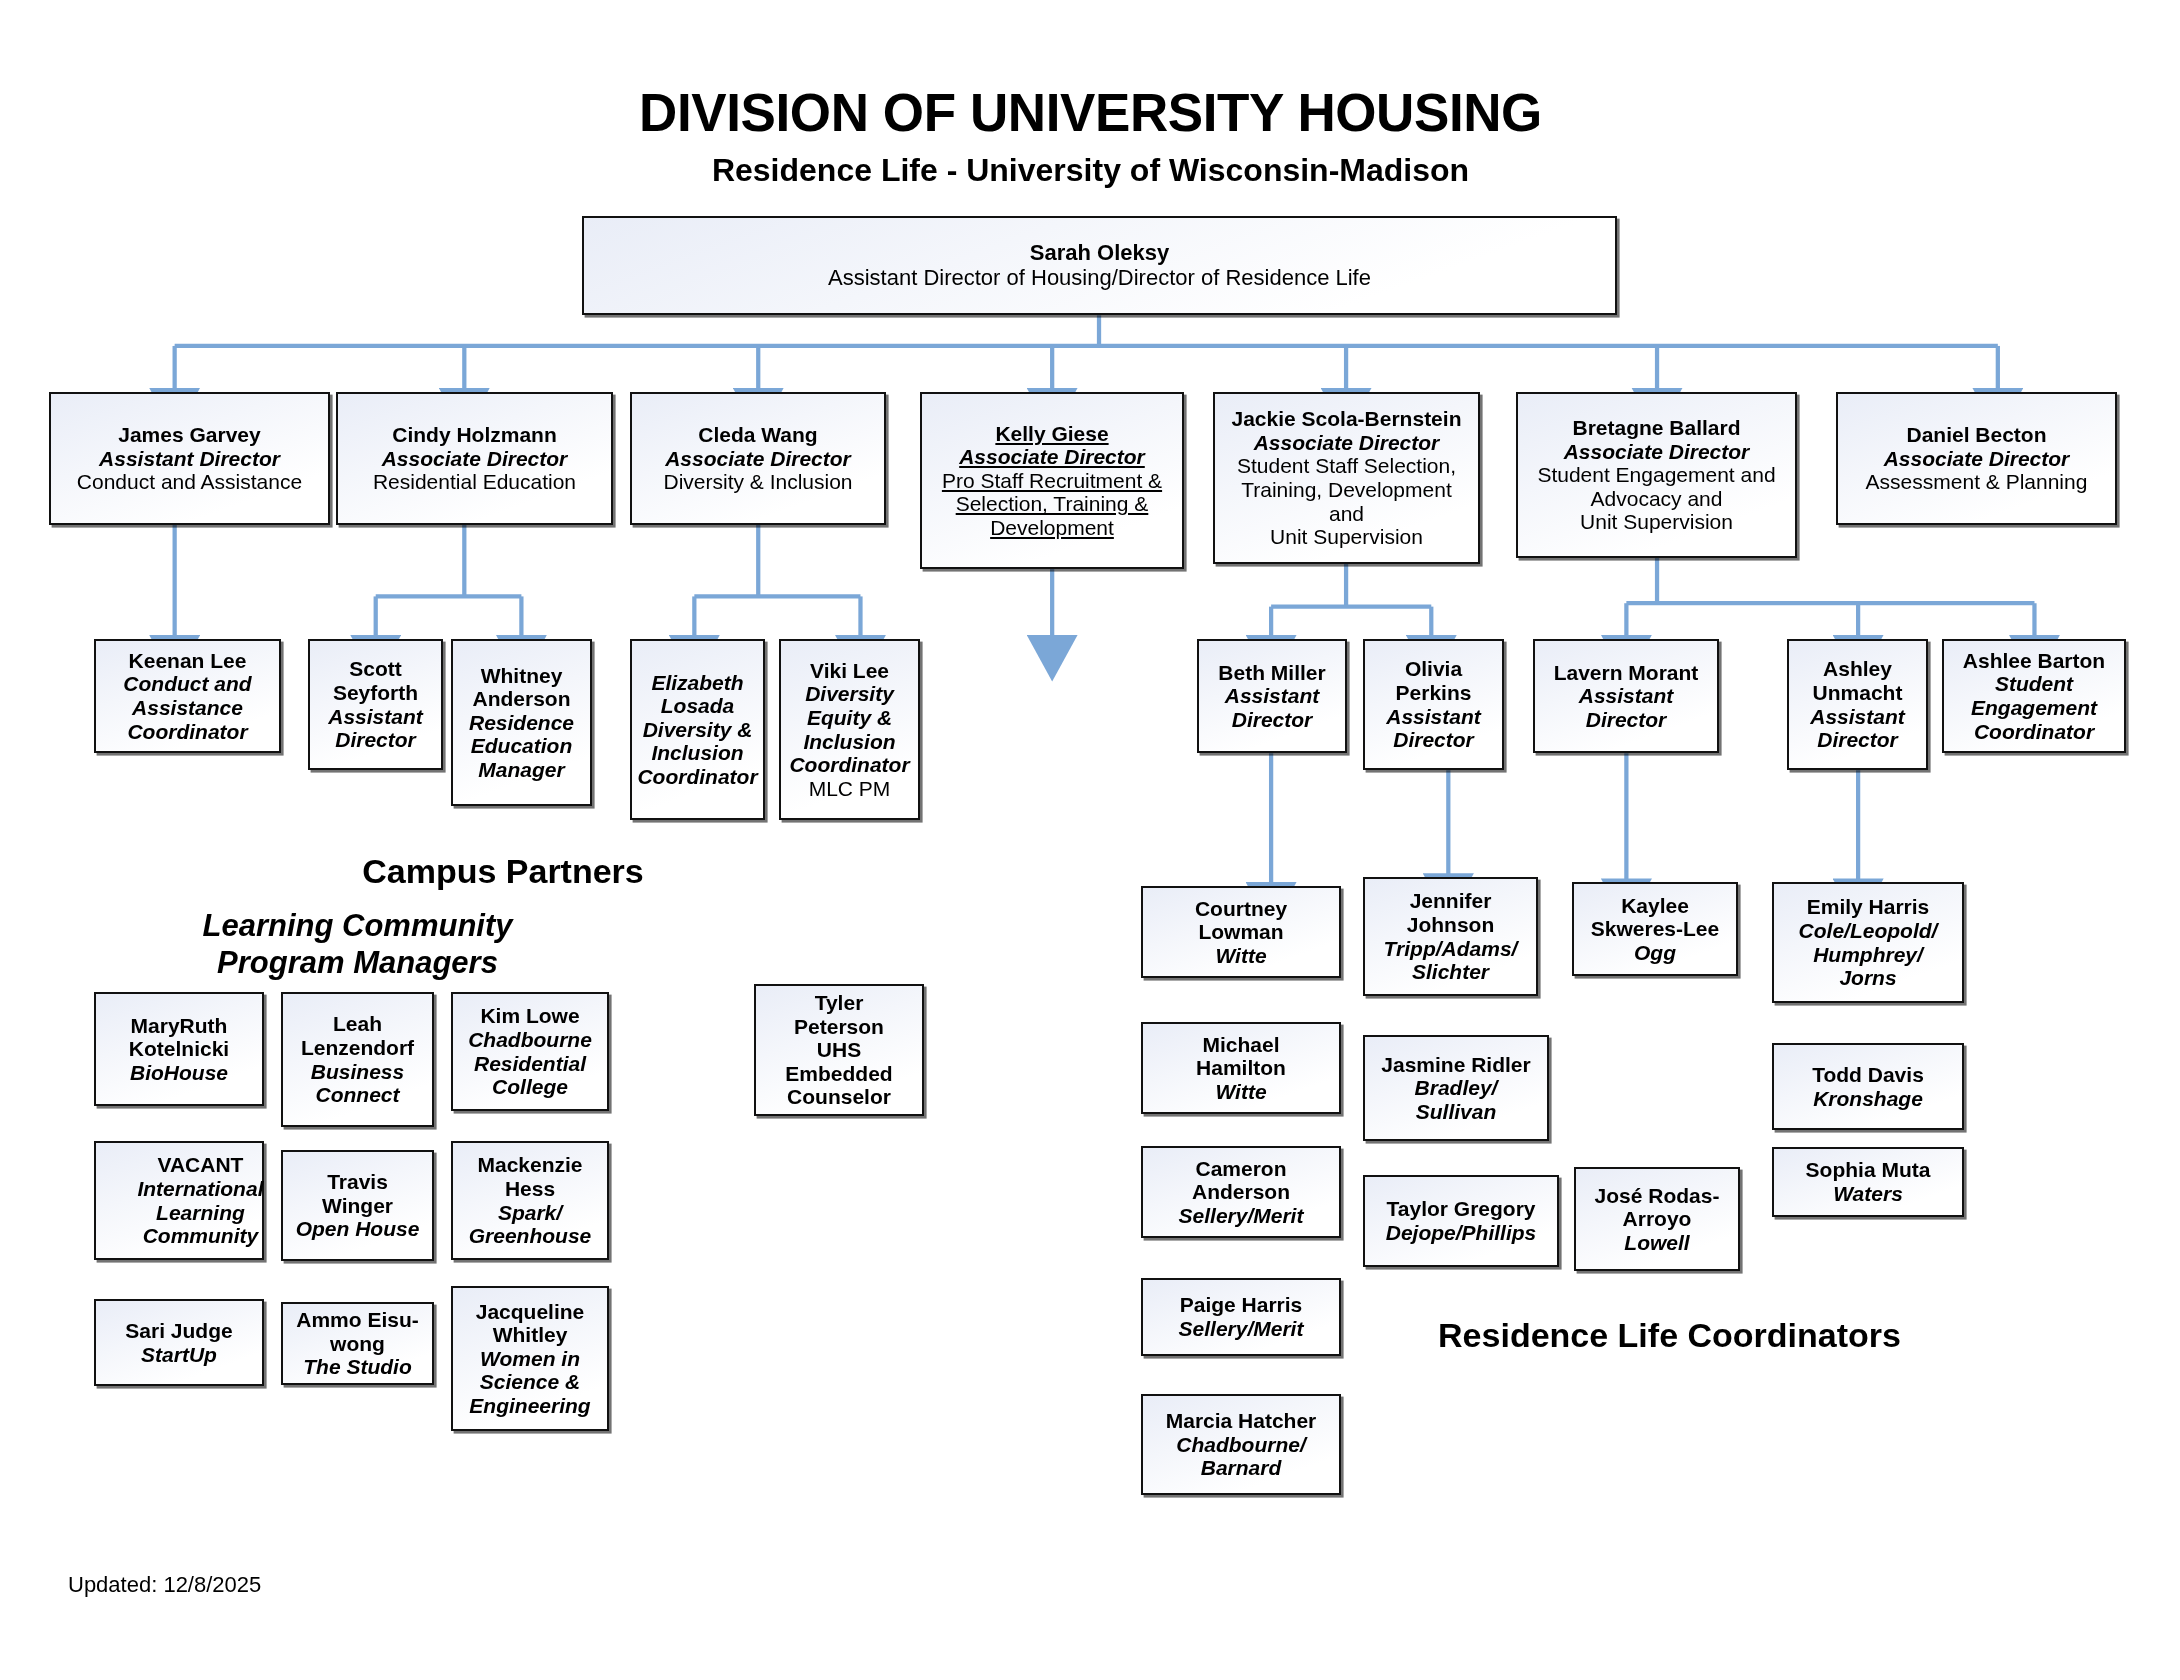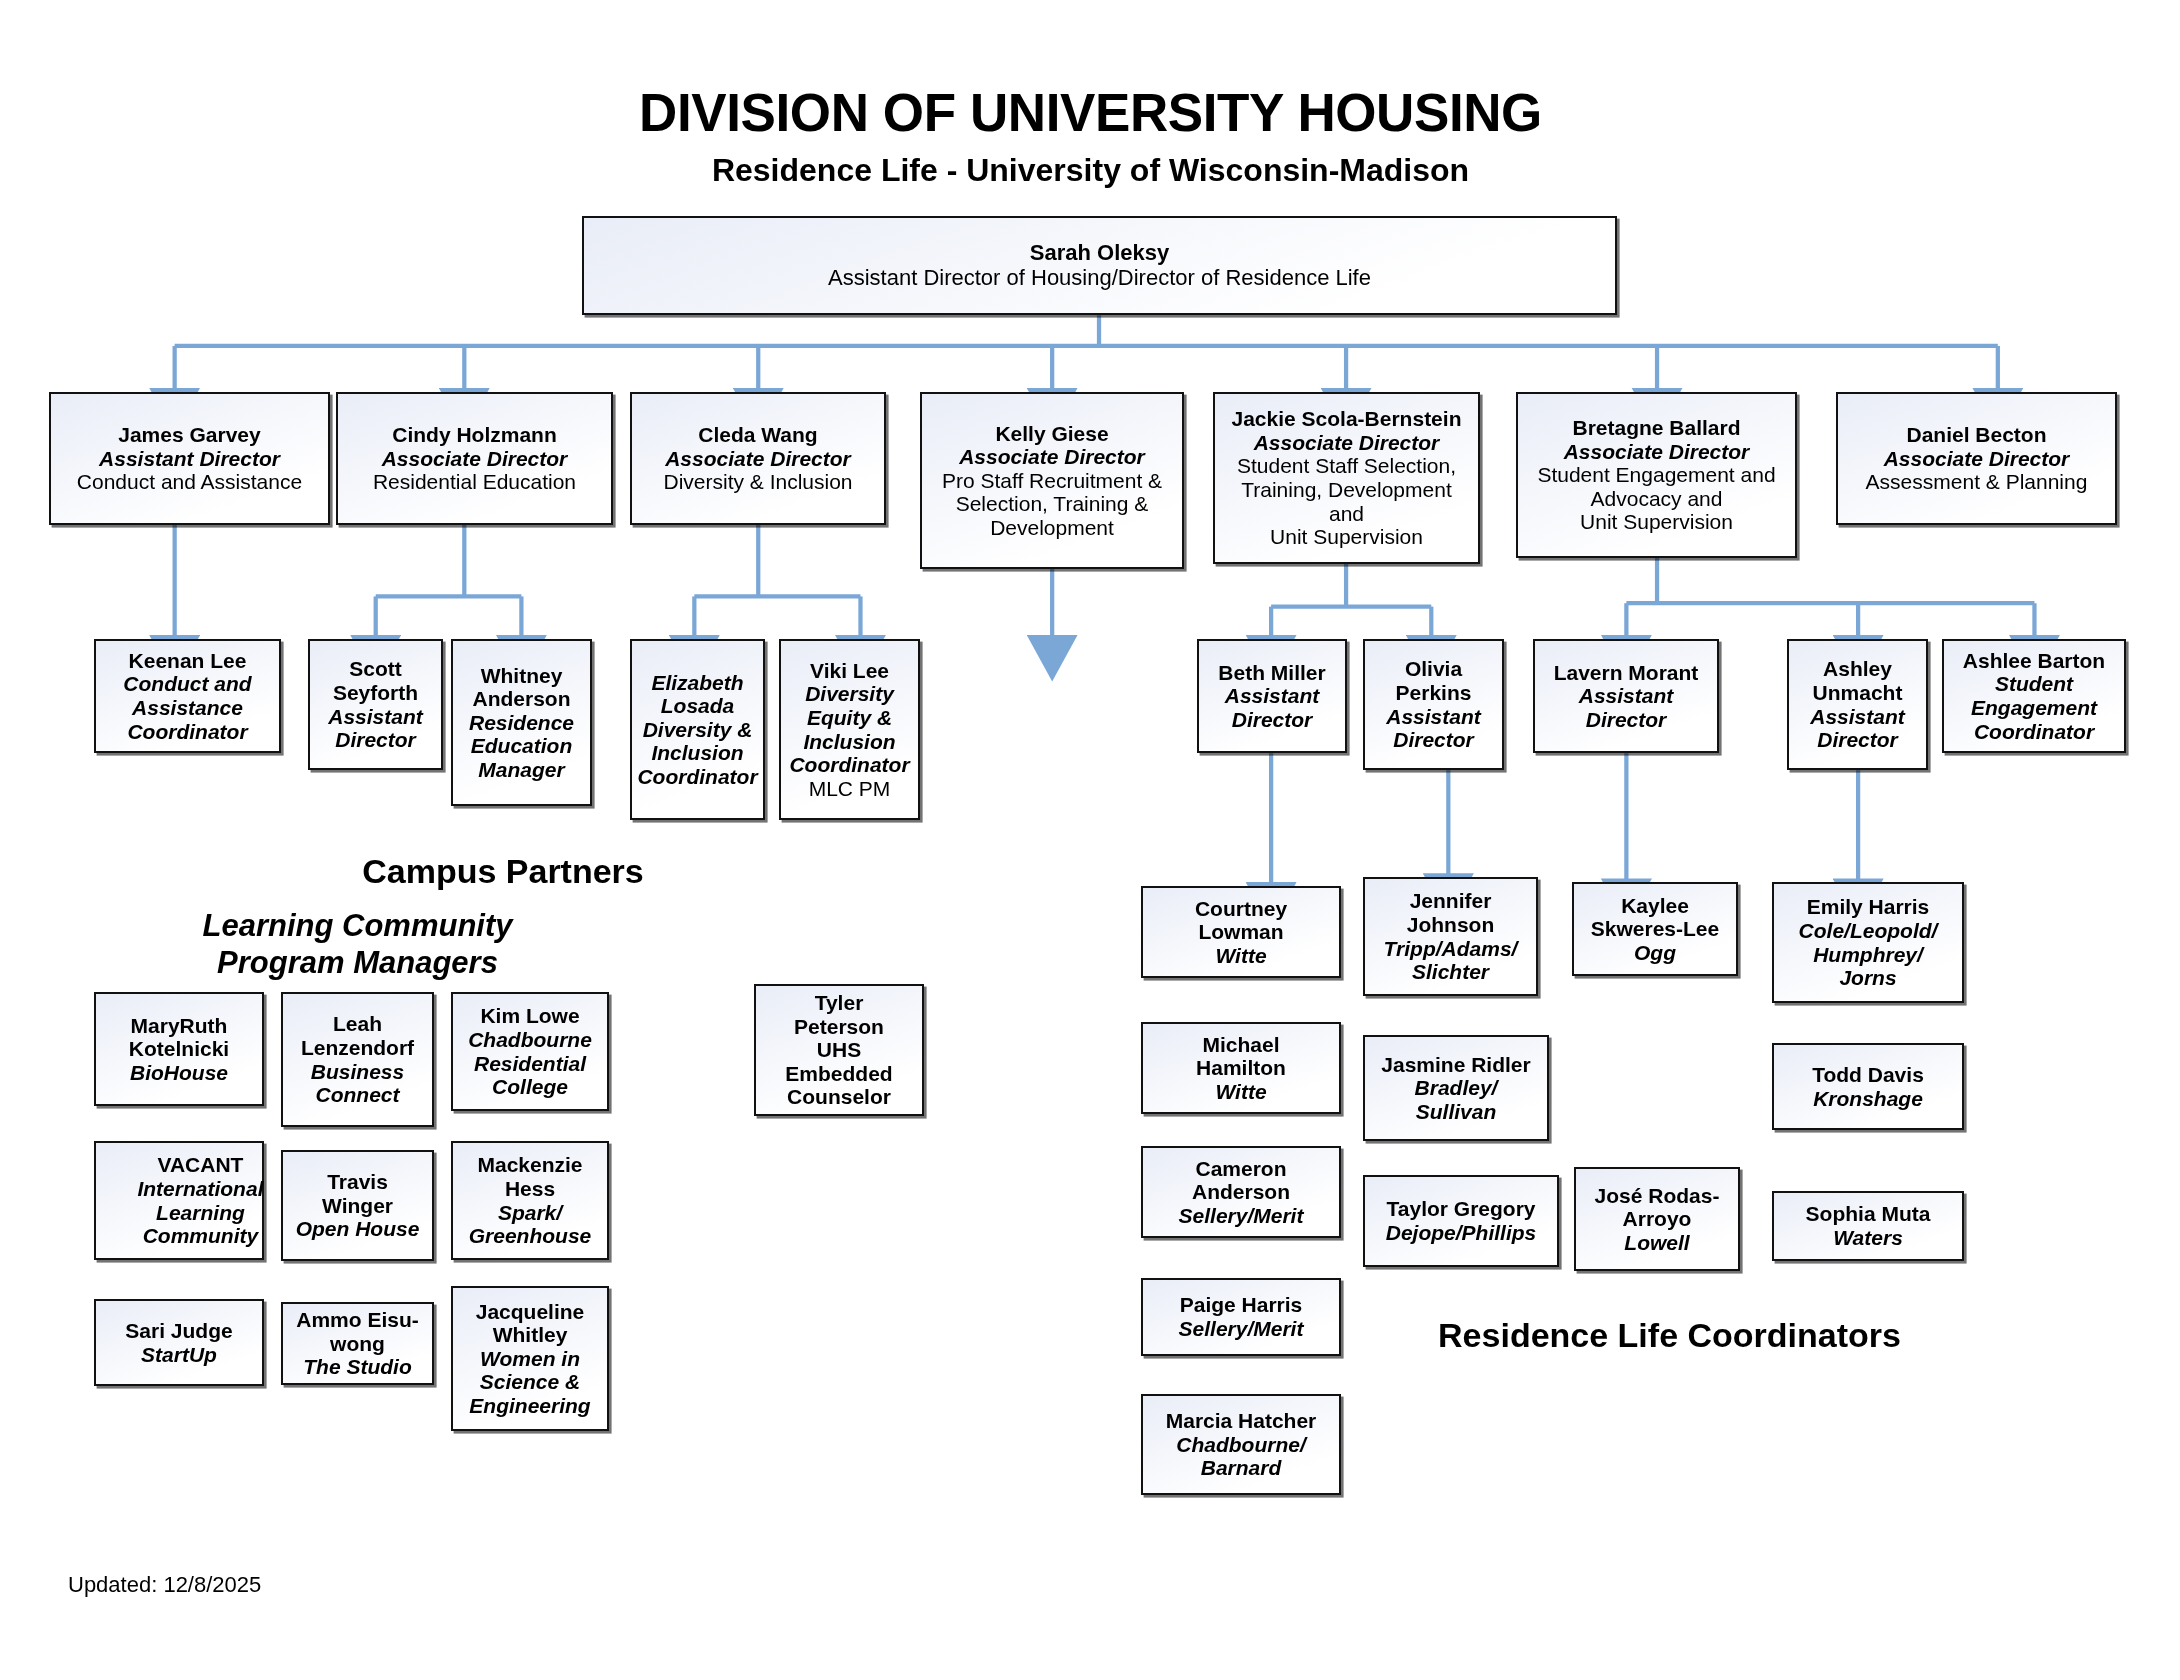--- a/index.html
+++ b/index.html
@@ -125,21 +125,21 @@
     <span class="rl">Associate Director</span>
     <span class="ds line">Residential Education</span>
   </div>
 
   <div class="box f25" style="left:630px;top:392px;width:256px;height:133px;">
     <span class="nm">Cleda Wang</span>
     <span class="rl">Associate Director</span>
     <span class="ds line">Diversity &amp; Inclusion</span>
   </div>
 
-  <div class="box f25" style="left:920px;top:392px;width:264px;height:177px;">
+  <div class="box f25" style="left:920px;top:392px;width:264px;height:177px;text-decoration:underline;">
     <span class="nm">Kelly Giese</span>
     <span class="rl">Associate Director</span>
     <span class="ds line">Pro Staff Recruitment &amp;
 Selection, Training &amp;
 Development</span>
   </div>
 
   <div class="box f25" style="left:1213px;top:392px;width:267px;height:172px;">
     <span class="nm">Jackie Scola-Bernstein</span>
     <span class="rl">Associate Director</span>
@@ -356,21 +356,21 @@
   <div class="box f25" style="left:1772px;top:882px;width:192px;height:121px;">
     <span class="nm line">Emily Harris</span>
     <span class="rl line">Cole/Leopold/
 Humphrey/
 Jorns</span>
   </div>
   <div class="box f25" style="left:1772px;top:1043px;width:192px;height:87px;">
     <span class="nm line">Todd Davis</span>
     <span class="rl line">Kronshage</span>
   </div>
-  <div class="box f25" style="left:1772px;top:1191px;width:192px;height:70px;">
+  <div class="box f25" style="left:1772px;top:1147px;width:192px;height:70px;">
     <span class="nm line">Sophia Muta</span>
     <span class="rl line">Waters</span>
   </div>
 
   <div class="sect big" style="left:1397px;top:1316px;width:545px;">Residence Life Coordinators</div>
 
   <div class="footer" style="left:68px;top:1572px;">Updated: 12/8/2025</div>
 
 </div>
 

